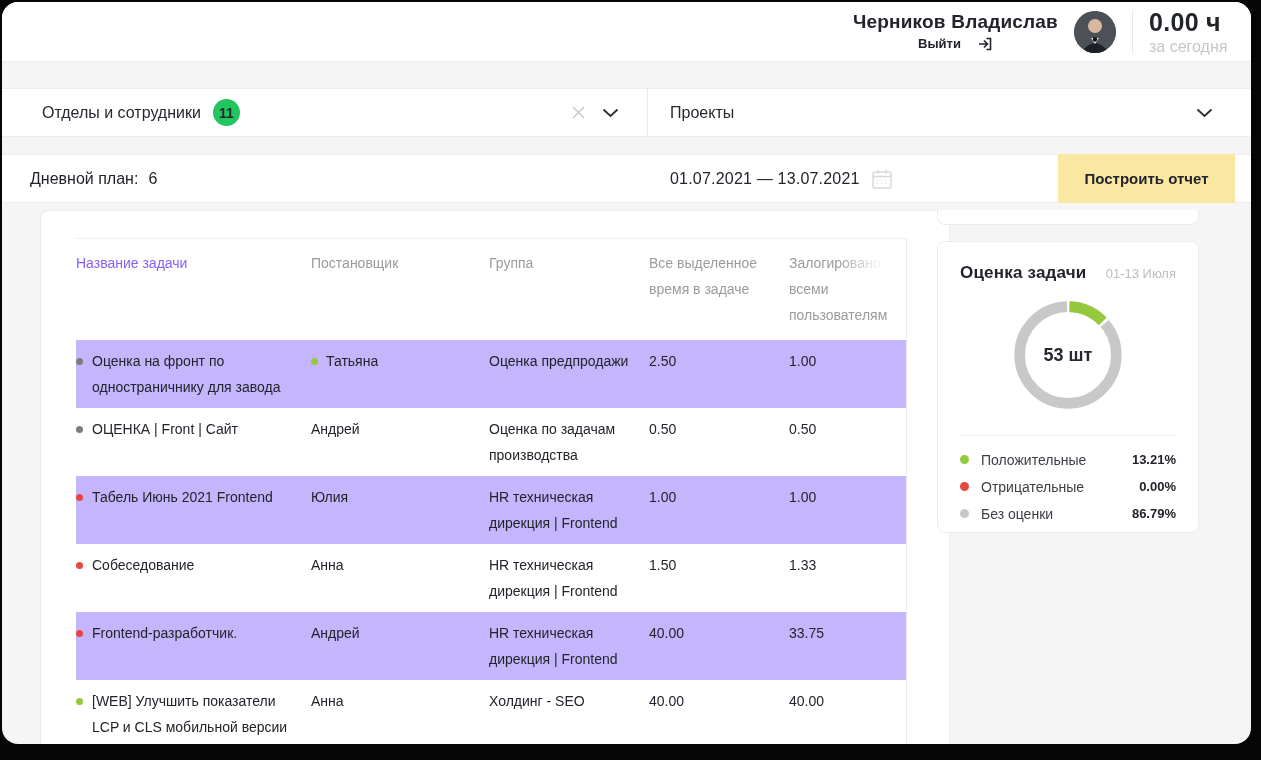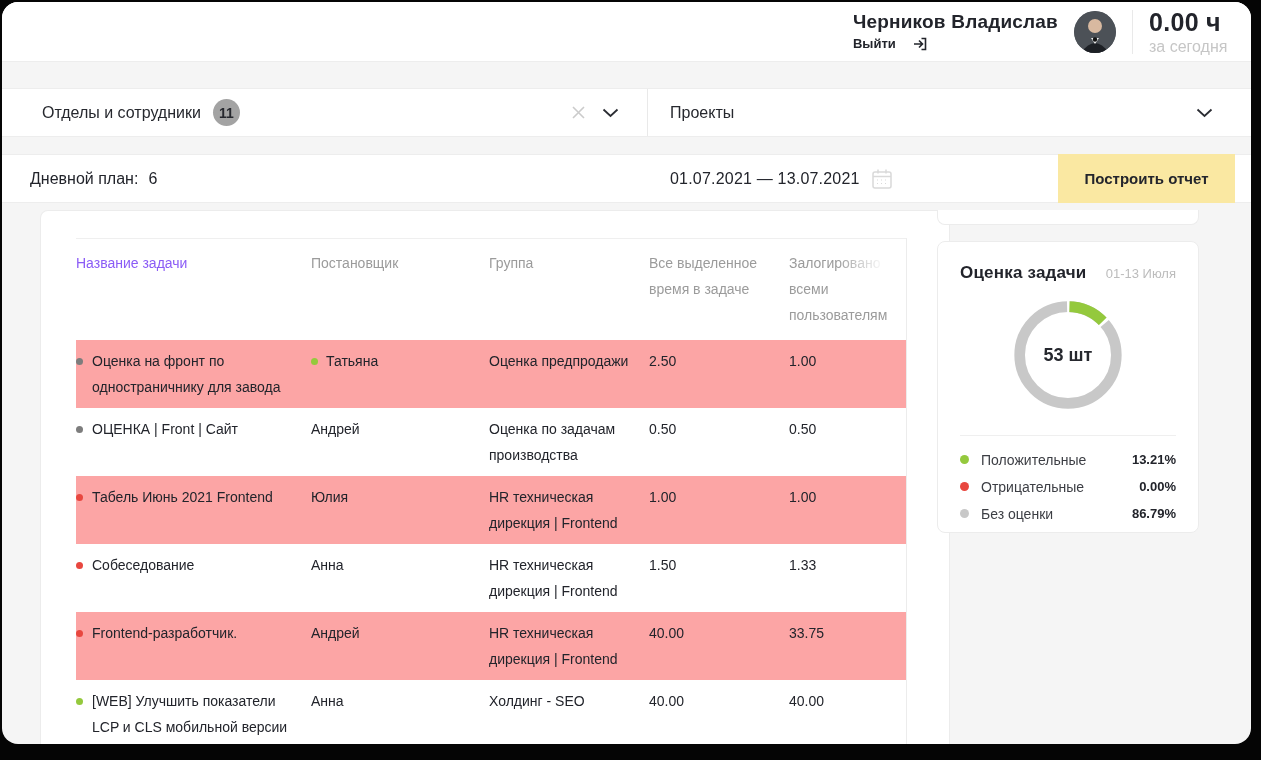--- a/index.html
+++ b/index.html
@@ -16,21 +16,21 @@
     border-radius:16px; background:#f5f5f5; overflow:hidden;
     display:flex; flex-direction:column;
   }
 
   
   .app-header {
     height:60px; background:#fff; border-bottom:1px solid #ededed;
     display:flex; align-items:center; justify-content:flex-end;
     padding:0 16px 0 40px; flex:0 0 auto;
   }
-  .user-block { text-align:left; margin-right:16px;margin-left:12px; }
+  .user-block { text-align:center; margin-right:16px;margin-left:12px; }
   .user-name { font-size:19px; font-weight:700; letter-spacing:.2px; }
   .logout { display:inline-flex; align-items:center; gap:16px; margin-top:3px;
     font-size:13px; font-weight:700; cursor:pointer; }
   .avatar {
     width:42px; height:42px; border-radius:50%; overflow:hidden; background:#565b61;
     flex:0 0 auto; margin-right:16px; position:relative;
   }
   .hdr-divider { width:1px; height:44px; background:#e9e9e9; margin-right:16px; }
   .hours-block { min-width:86px; text-align:left; }
   .hours-value { font-size:25px; font-weight:800; letter-spacing:.3px; }
@@ -78,21 +78,21 @@
     border-radius:8px 8px 0 0; padding:27px 42px 0 35px; overflow:hidden;
   }
   .table-scroll { position:relative; border-top:1px solid #efefef; border-right:1px solid #ececec;
     overflow:hidden; height:100%; }
   .trow, .thead {
     display:grid; grid-template-columns:235px 178px 160px 140px 1fr;
     font-size:14px; line-height:26px; padding:8px 0; align-items:start;
   }
   .thead { color:#9b9b9b; padding:11px 0 12px 0; }
   .thead .col-task { color:#8b5cf6; }
-  .trow.alt { background:#fca5a5; }
+  .trow.alt { background:#c4b5fd; }
   .cell { padding-right:14px; }
   .task-cell { display:flex; gap:9px; }
   .name-cell { display:flex; gap:8px; }
   .dot { width:7px; height:7px; border-radius:50%; flex:0 0 auto; margin-top:10px; }
   .hdr-fade {
     position:absolute; right:0; top:0; width:70px; height:60px; pointer-events:none;
     background:linear-gradient(to right, rgba(255,255,255,0), #ffffff 70%);
   }
 
   
@@ -152,21 +152,21 @@
       <div class="hours-value">0.00 ч</div>
       <div class="hours-caption">за сегодня</div>
     </div>
   </div>
 
   <div class="spacer-a"></div>
 
   <div class="filter-bar">
     <div class="filter-section left">
       <span class="filter-label">Отделы и сотрудники</span>
-      <span class="count-badge" style="background: #a3a3a3;">11</span>
+      <span class="count-badge" style="background: #22c55e;">11</span>
       <span class="flex-grow"></span>
       <span class="icon-btn">
         <svg width="15" height="15" viewBox="0 0 15 15" stroke="#cbcbcb" stroke-width="1.6">
           <path d="M2 2 L13 13 M13 2 L2 13"></path>
         </svg>
       </span>
       <span class="icon-btn" style="margin-left:8px;">
         <svg width="17" height="10" viewBox="0 0 17 10" fill="none" stroke="#2b2d33" stroke-width="1.8">
           <path d="M1.5 1.5 L8.5 8 L15.5 1.5"></path>
         </svg>

